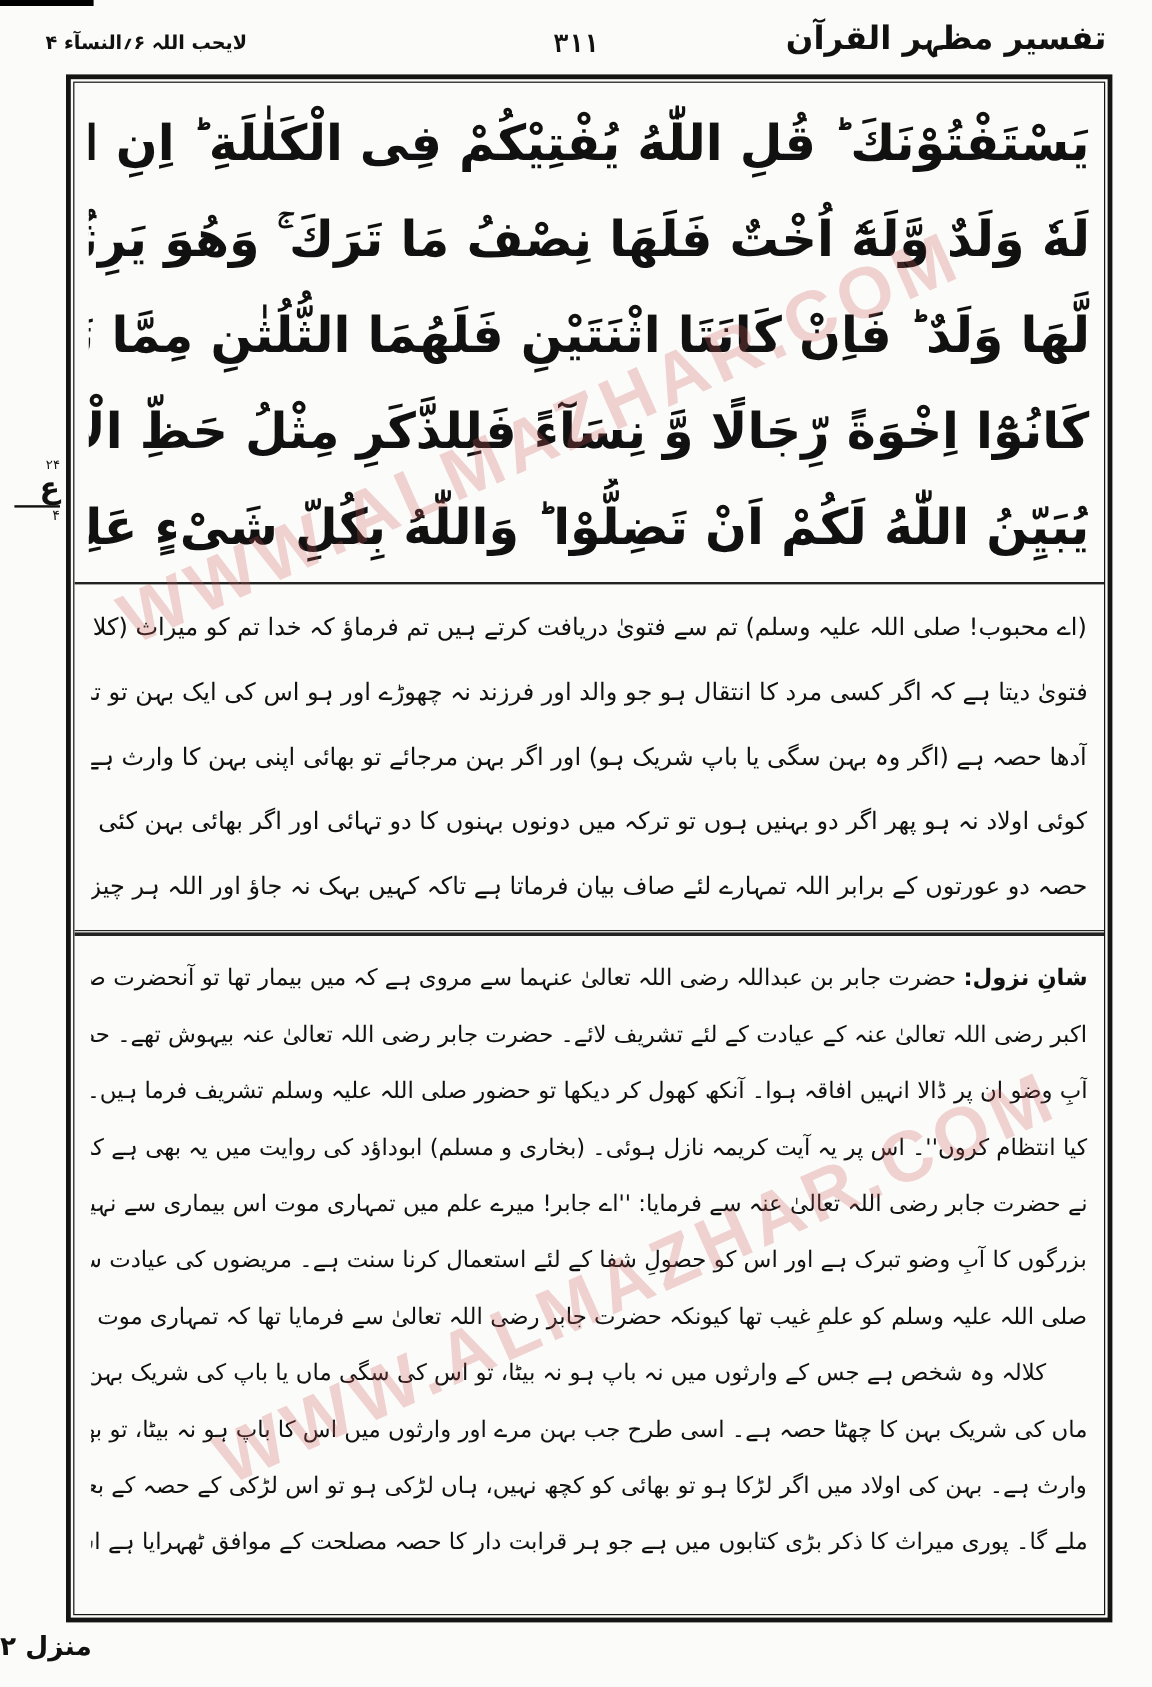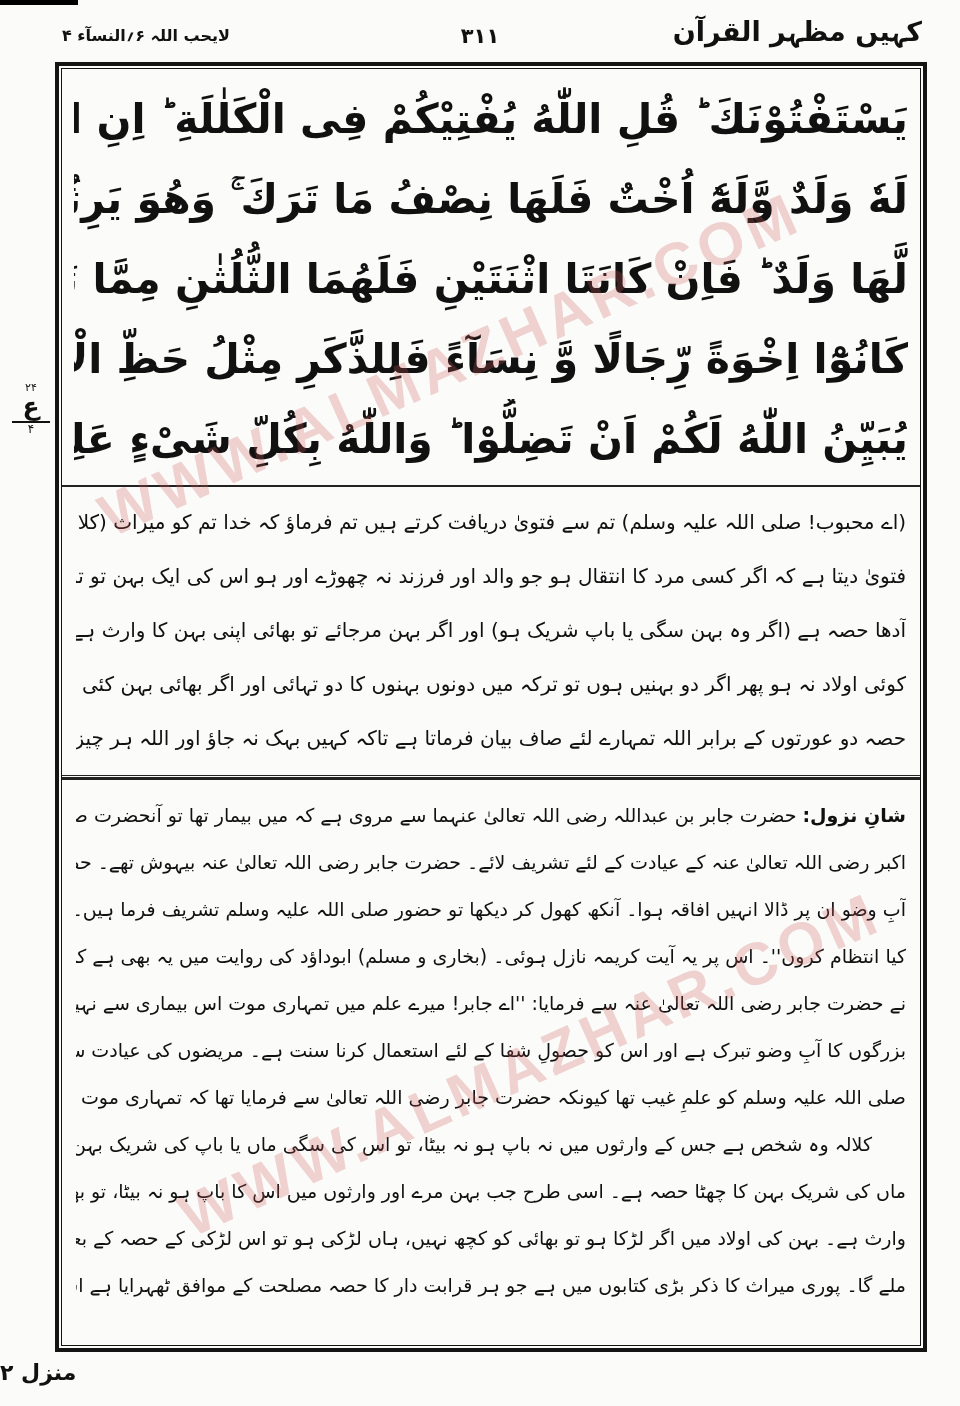--- a/index.html
+++ b/index.html
@@ -20,30 +20,30 @@
   
   .page-header {
     position:absolute; top:16px; left:30px; right:30px; height:40px;
   }
   .hdr-right {
     position:absolute; right:8px; top:0;
     font-size:27px; font-weight:bold;
   }
   .hdr-center {
     position:absolute; left:50%; transform:translateX(-50%); top:8px;
-    font-size:21px; font-weight:bold; letter-spacing:1px;
+    font-size:21px; font-weight:bold; letter-spacing:1px;font-family:Liberation Mono, monospace;
   }
   .hdr-left {
     position:absolute; left:8px; top:10px;
-    font-size:16px; font-weight:bold;margin-left:24px;
+    font-size:16px; font-weight:bold;
   }
   
   .margin-marker {
     position:absolute; left:12px; top:382px; width:38px;
-    text-align:center; line-height:1.05;
+    line-height:1.05;
   }
   .margin-marker .mm-top { font-size:11px; display:block; }
   .margin-marker .mm-ain { font-size:25px; font-weight:bold; display:block;
     border-bottom:2px solid #111; padding-bottom:1px; }
   .margin-marker .mm-bottom { font-size:12px; display:block; }
   
   .page-frame {
     position:absolute; left:55px; top:62px; width:872px; height:1290px;
     border:4px solid #141414;
     padding:2px;
@@ -114,21 +114,21 @@
 </style>
 </head>
 <body>
 
 <div class="scan-bar"></div>
 
 <div class="watermark wm-top">WWW.ALMAZHAR.COM</div>
 <div class="watermark wm-bottom">WWW.ALMAZHAR.COM</div>
 
 <div class="page-header">
-  <div class="hdr-right">کہیں مظہر القرآن</div>
+  <div class="hdr-right">تفسیر مظہر القرآن</div>
   <div class="hdr-center">۳۱۱</div>
   <div class="hdr-left">لایحب اللہ ۶؍النسآء ۴</div>
 </div>
 
 <div class="margin-marker">
   <span class="mm-top">۲۴</span>
   <span class="mm-ain">ع</span>
   <span class="mm-bottom">۴</span>
 </div>
 

